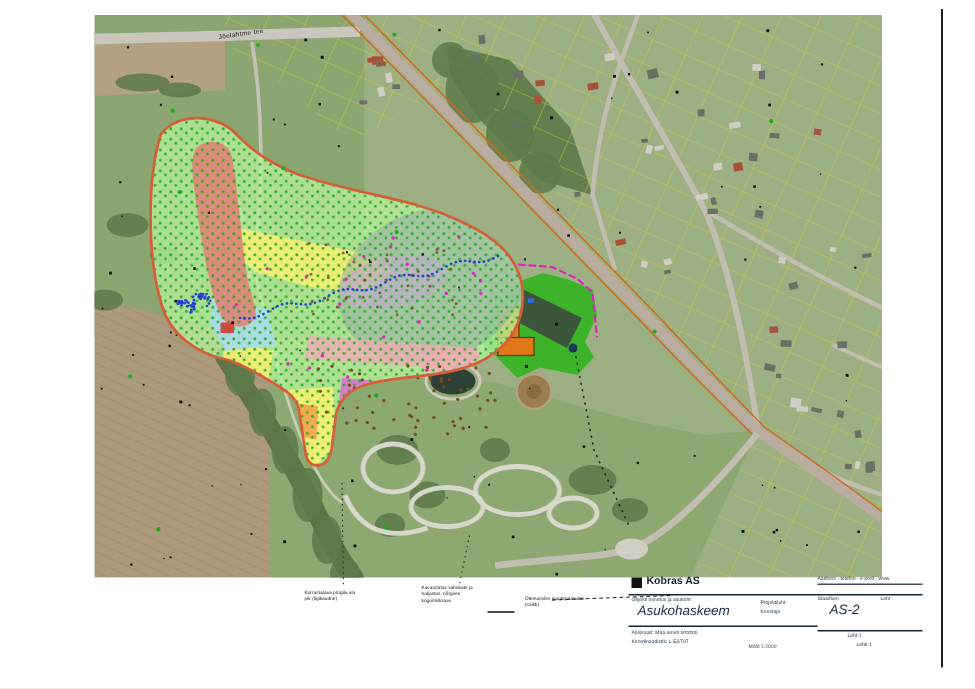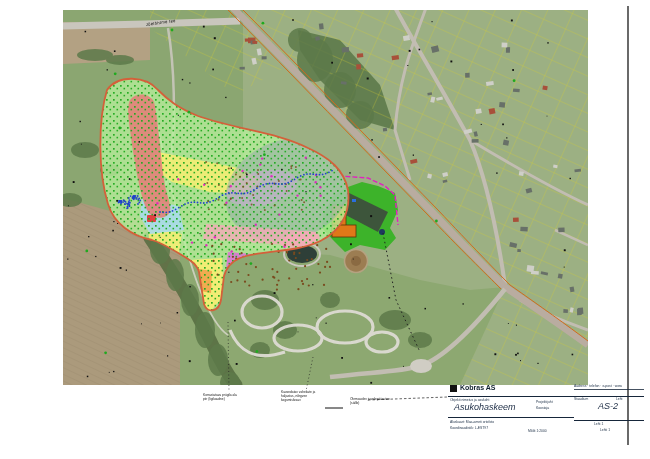--- a/index.html
+++ b/index.html
@@ -3,29 +3,29 @@
 <meta charset="utf-8">
 <style>
   html,body{margin:0;padding:0;background:#ffffff;}
   .page{position:relative;width:650px;height:459px;background:#fff;overflow:hidden;
         font-family:"Liberation Sans",sans-serif;}
   svg{position:absolute;left:0;top:0;}
   .micro{position:absolute;font-size:8px;line-height:1.25;color:#26384e;
          transform:scale(0.42);transform-origin:0 0;white-space:nowrap;}
   .ann{position:absolute;font-size:8px;line-height:1.3;color:#151515;
        transform:scale(0.40);transform-origin:0 0;white-space:nowrap;}
-  .tb{position:absolute;left:448px;top:383px;width:196px;height:62px;}
+  .tb{position:absolute;left:419px;top:383px;width:196px;height:62px;}
   .tb-line{position:absolute;background:#16263a;}
   .tb-company{position:absolute;left:12px;top:1px;font-size:7px;font-weight:bold;
               color:#10202e;white-space:nowrap;}
   .tb-logo{position:absolute;left:2px;top:2px;width:7px;height:7px;background:#111;}
   .tb-title{position:absolute;left:6px;top:19px;font-size:9px;font-style:italic;
             color:#1c2c44;white-space:nowrap;}
   .tb-no{position:absolute;left:134px;top:18px;font-size:9px;font-style:italic;
-         color:#1c2c44;white-space:nowrap;margin-left:16px;}
+         color:#1c2c44;white-space:nowrap;}
 </style>
 </head>
 <body>
 
 <div class="page">
 
 <svg id="map-svg" width="650" height="459" viewBox="0 0 650 459">
   <defs>
     <clipPath id="photoClip">
           <rect x="63" y="10" width="525" height="375"></rect>

